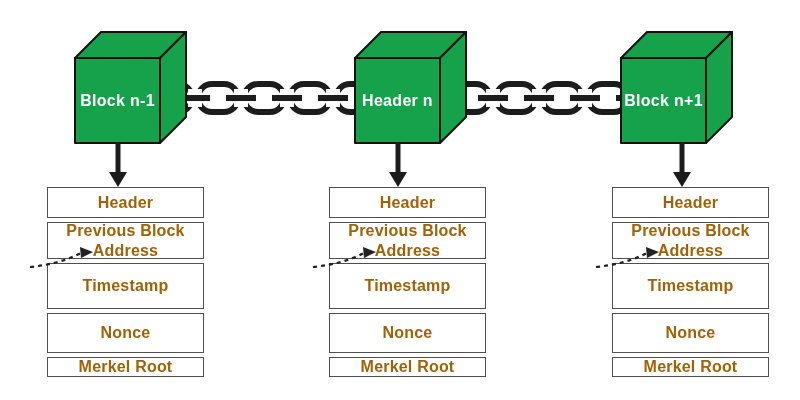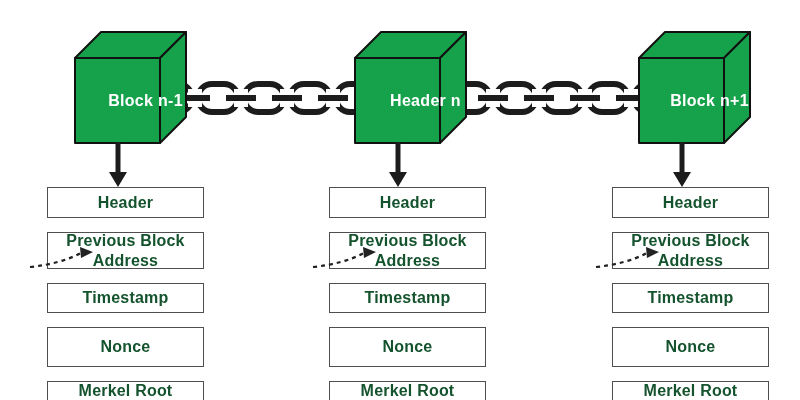--- a/index.html
+++ b/index.html
@@ -7,31 +7,31 @@
     width:800px;height:400px;background:#ffffff;overflow:hidden;position:relative;
     font-family:"Liberation Sans","DejaVu Sans",sans-serif;
   }
   .canvas{position:absolute;left:0;top:0;width:800px;height:400px;}
   .chain{position:absolute;top:76px;z-index:1;}
   .cube{position:absolute;top:31px;width:113px;height:113px;z-index:2;}
   .cube svg{position:absolute;left:0;top:0;}
   .cube-label{
     position:absolute;left:1px;top:27px;width:85px;height:85px;
     display:flex;align-items:center;justify-content:center;
-    color:#ffffff;font-size:16px;font-weight:700;letter-spacing:.3px;white-space:nowrap;margin-left:28px;
+    color:#ffffff;font-size:16px;font-weight:700;letter-spacing:.3px;white-space:nowrap;
   }
   .down-arrow{position:absolute;top:142px;z-index:3;}
   .stack{position:absolute;top:187px;width:157px;display:flex;flex-direction:column;z-index:3;}
   .fbox{
     box-sizing:border-box;border:1.5px solid #4f4f4f;background:#ffffff;
     display:flex;align-items:center;justify-content:center;text-align:center;
-    color:#14532d;font-size:16px;font-weight:700;letter-spacing:.2px;
-    margin-bottom:14px;padding:0 8px;line-height:20px;
+    color:#a16207;font-size:16px;font-weight:700;letter-spacing:.2px;
+    margin-bottom:4px;padding:0 8px;line-height:20px;
   }
-  .r1{height:31px}.r2{height:37px}.r3{height:30px}.r4{height:40px}.r5{height:20px}
+  .r1{height:31px}.r2{height:37px}.r3{height:46px}.r4{height:40px}.r5{height:20px}
   .dashed-arrow{position:absolute;top:243px;z-index:4;}
 </style>
 </head>
 <body>
 
 <div class="canvas">
 
   <svg class="chain" style="left:150px" width="230" height="44" viewBox="0 0 230 44">
     <g stroke="#1c1c1c" fill="none" stroke-width="6">
       <rect x="2" y="8" width="40" height="28" rx="14"></rect>
@@ -87,21 +87,21 @@
 
   <div class="cube" style="left:354px">
     <svg width="113" height="113" viewBox="0 0 113 113">
       <polygon points="1,27 27,1 112,1 86,27" stroke="#111111" stroke-width="2" stroke-linejoin="round" fill="#15a24b"></polygon>
       <polygon points="86,27 112,1 112,86 86,112" stroke="#111111" stroke-width="2" stroke-linejoin="round" fill="#15a24b"></polygon>
       <polygon points="1,27 86,27 86,112 1,112" stroke="#111111" stroke-width="2" stroke-linejoin="round" fill="#15a24b"></polygon>
     </svg>
     <div class="cube-label">Header n</div>
   </div>
 
-  <div class="cube" style="left:638px">
+  <div class="cube" style="left:620px">
     <svg width="113" height="113" viewBox="0 0 113 113">
       <polygon points="1,27 27,1 112,1 86,27" stroke="#111111" stroke-width="2" stroke-linejoin="round" fill="#15a24b"></polygon>
       <polygon points="86,27 112,1 112,86 86,112" stroke="#111111" stroke-width="2" stroke-linejoin="round" fill="#15a24b"></polygon>
       <polygon points="1,27 86,27 86,112 1,112" stroke="#111111" stroke-width="2" stroke-linejoin="round" fill="#15a24b"></polygon>
     </svg>
     <div class="cube-label">Block n+1</div>
   </div>
 
   <svg class="down-arrow" style="left:107px" width="22" height="46" viewBox="0 0 22 46">
     <line x1="11" y1="0" x2="11" y2="32" stroke="#1c1c1c" stroke-width="5"></line>

